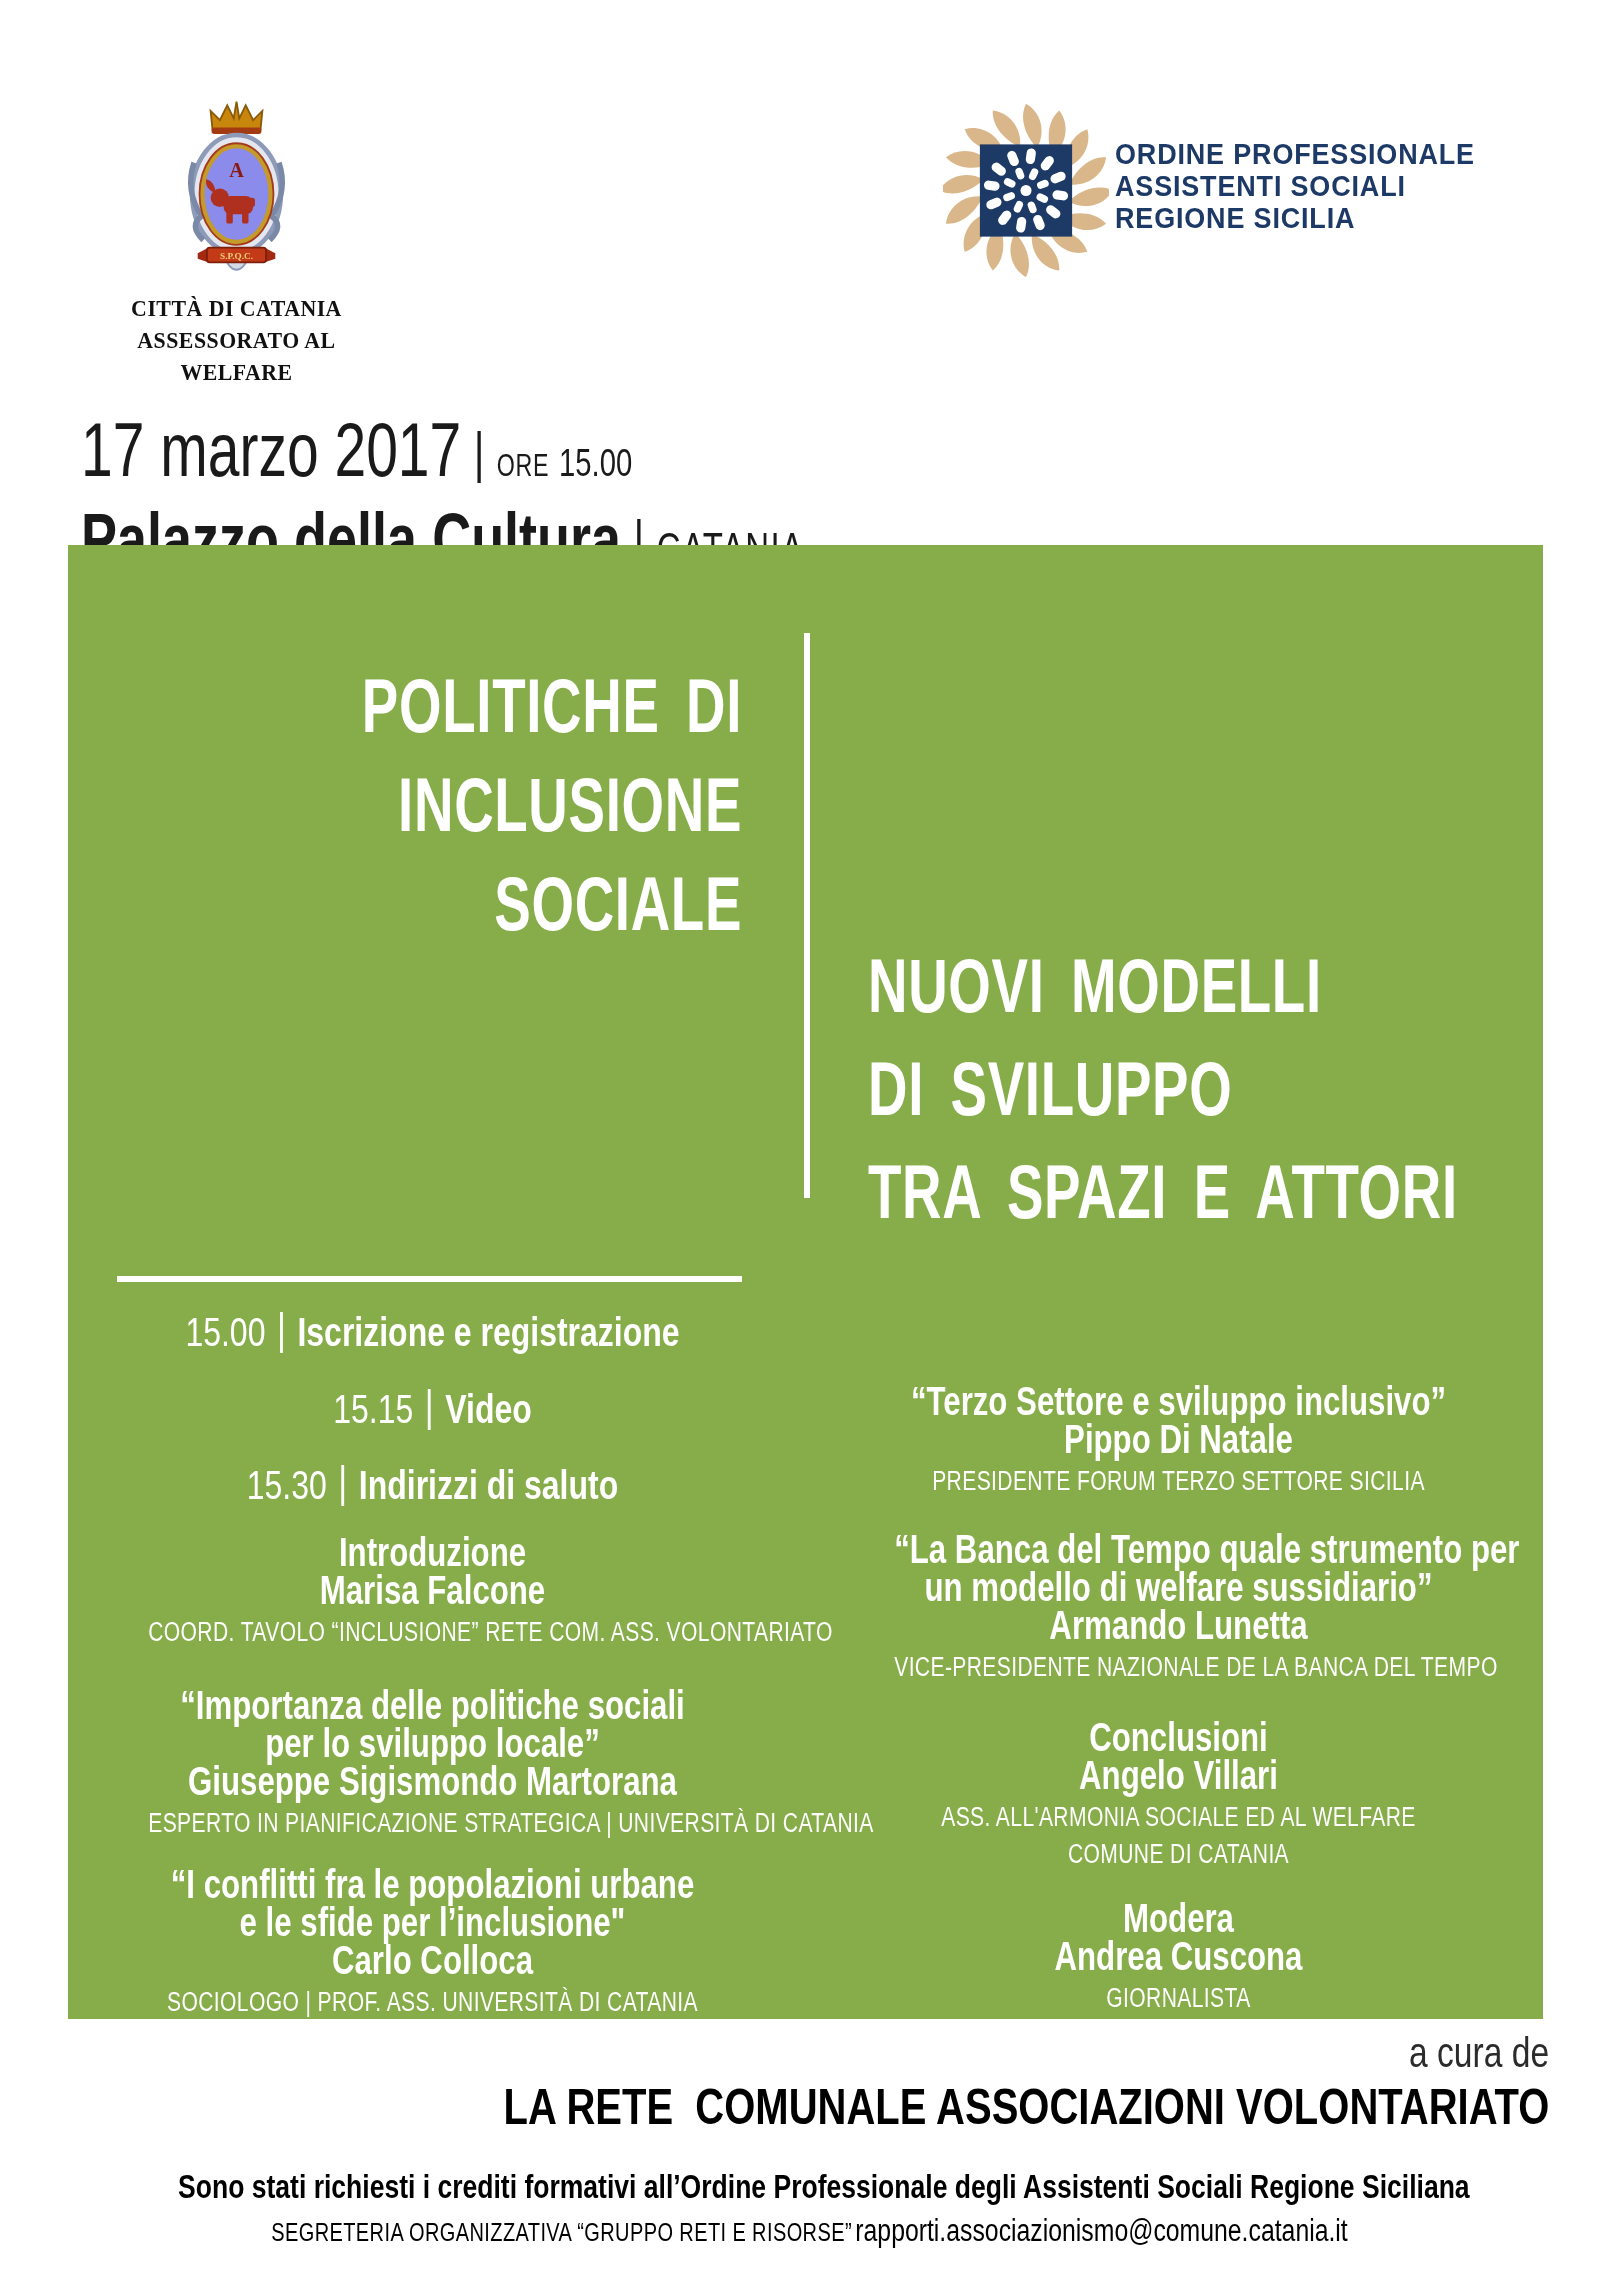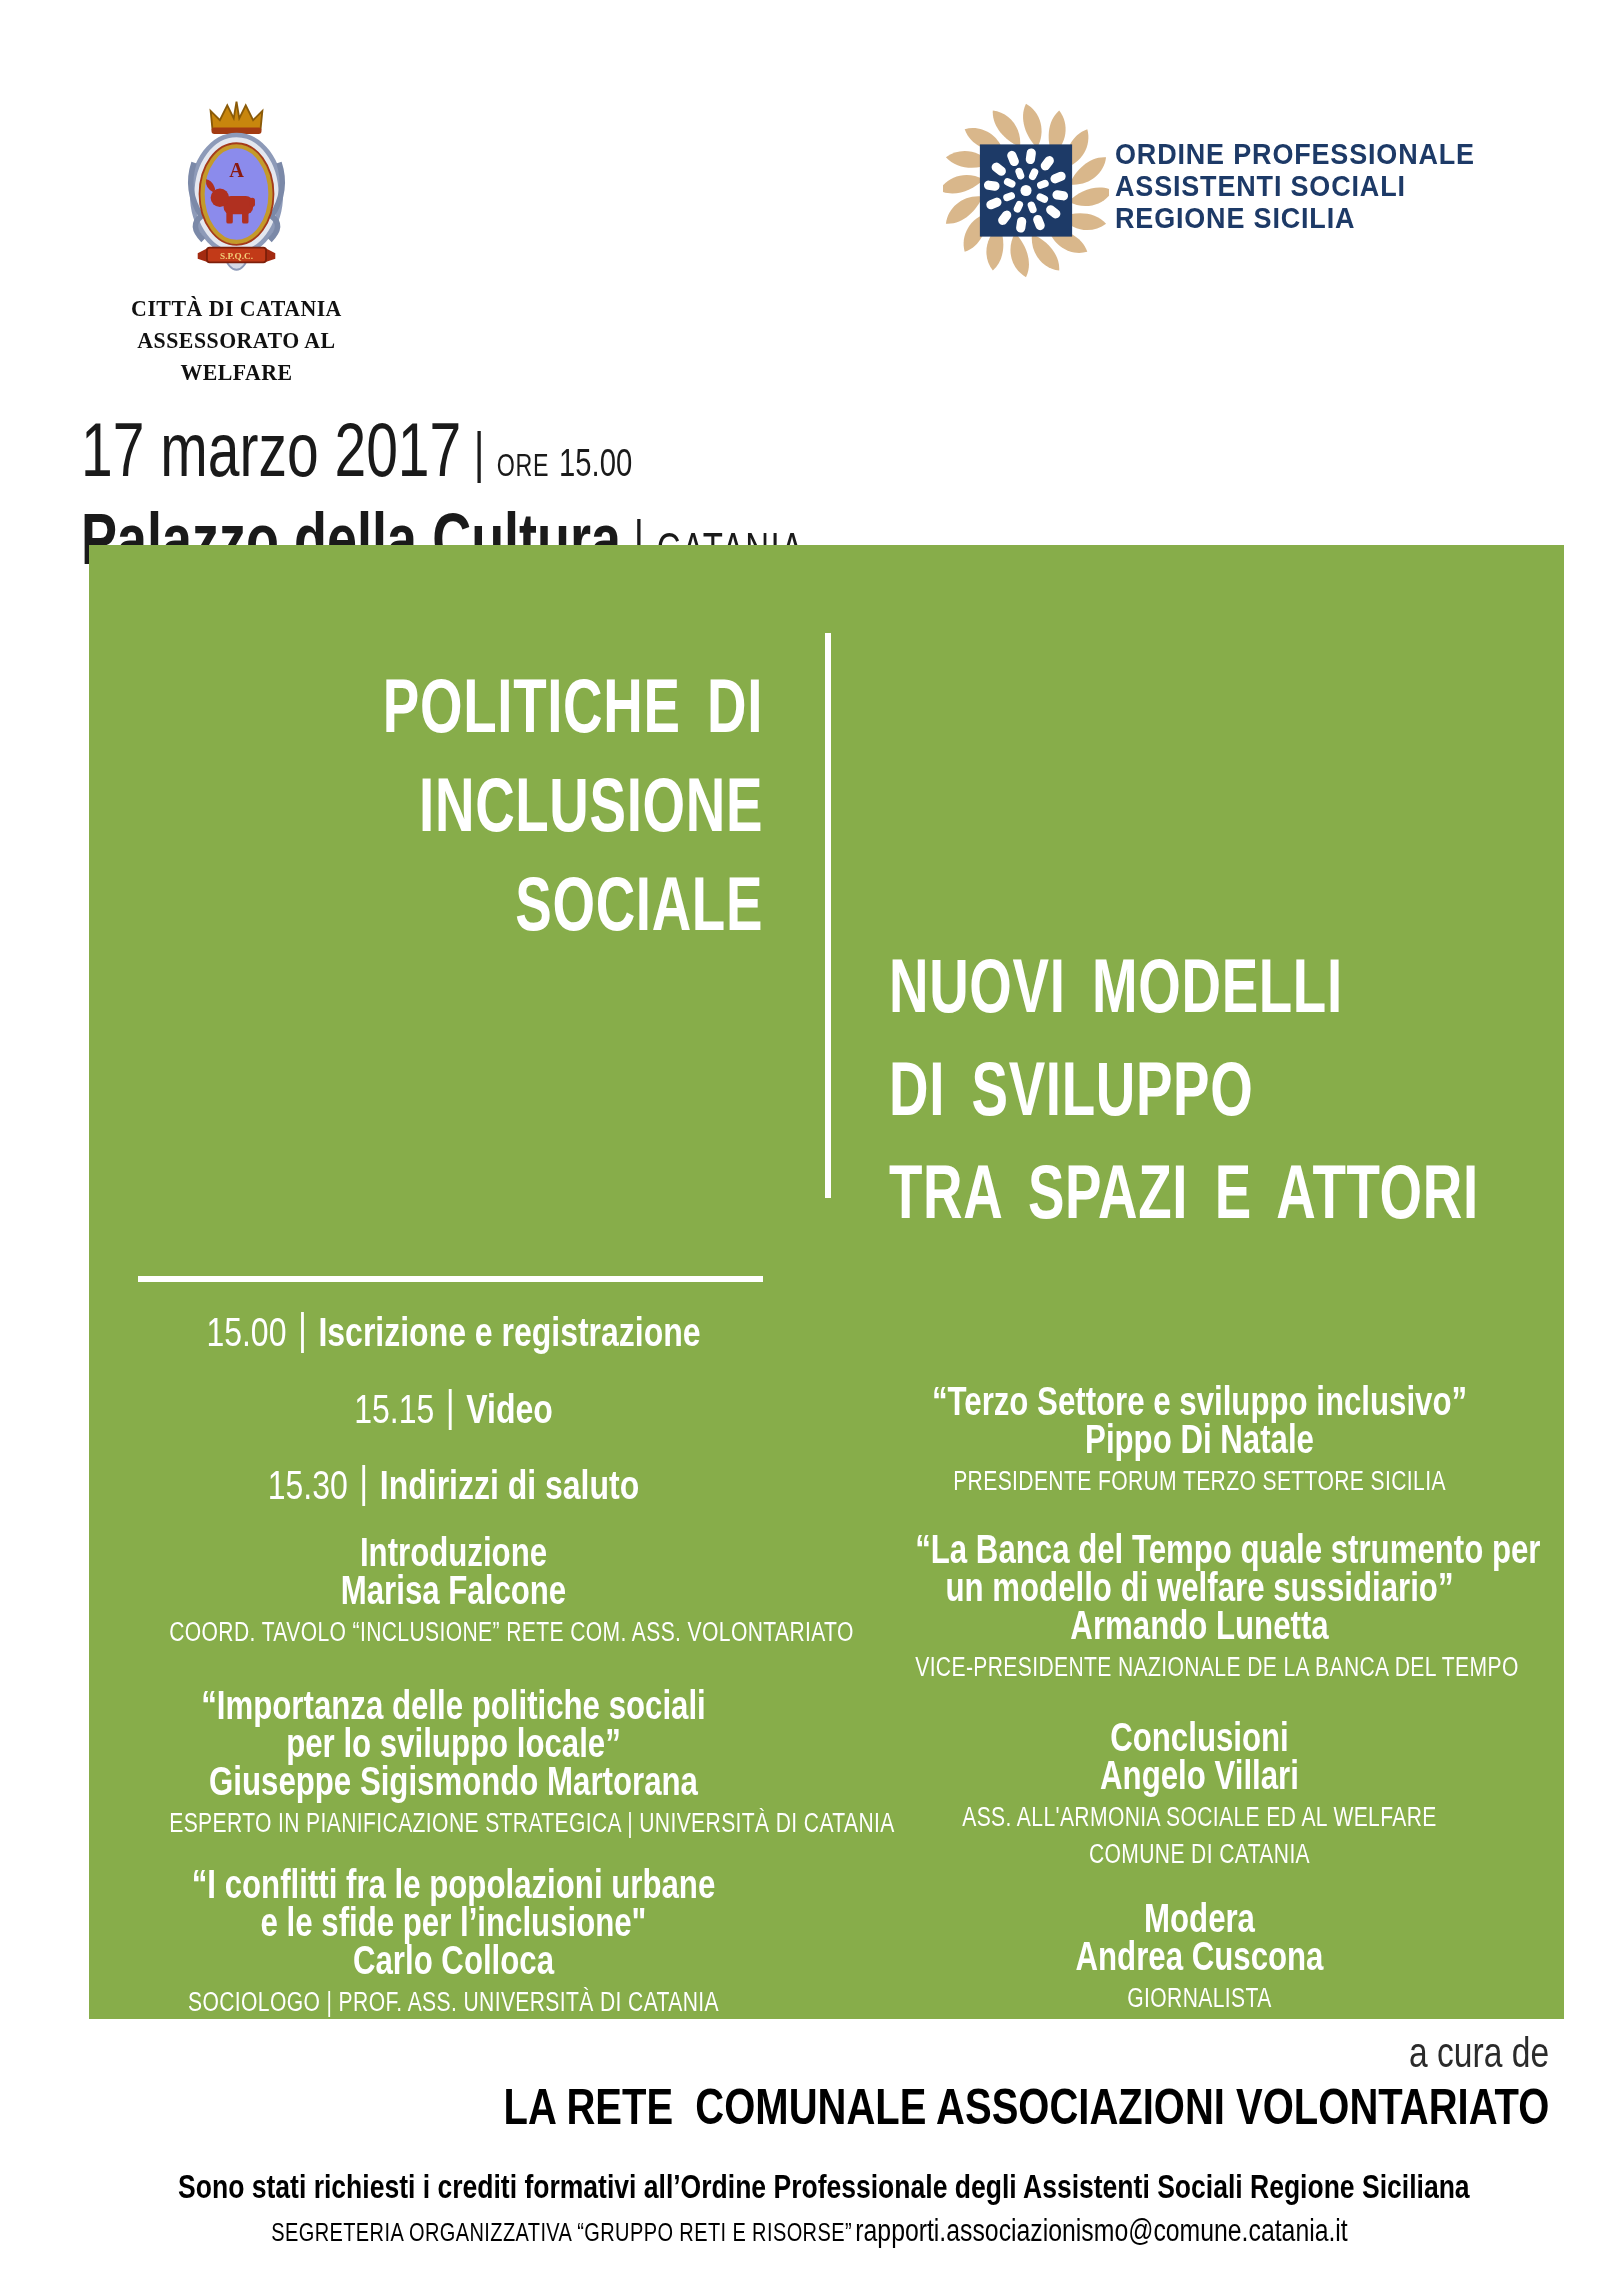--- a/index.html
+++ b/index.html
@@ -27,21 +27,21 @@
   .date-line1{top:406px;}
   .date-line2{top:498px;}
   .d-big{font-size:76px;font-weight:300;}
   .d-pipe{font-size:55px;font-weight:300;margin:0 16.6px;vertical-align:5.5px;}
   .d-ore{font-size:31px;font-weight:400;letter-spacing:0.9px;}
   .d-time{font-size:39px;font-weight:400;}
   .v-big{font-size:72px;font-weight:700;}
   .v-city{font-size:44px;font-weight:400;letter-spacing:1.8px;}
 
   
-  .green{position:absolute;left:89px;top:545px;width:1475px;height:1474px;
+  .green{position:absolute;left:68px;top:545px;width:1475px;height:1474px;
     background:var(--green);color:#fff;}
   .main-title{position:absolute;top:111px;right:801px;text-align:right;
     font-size:76px;font-weight:700;line-height:99px;letter-spacing:0.9px;word-spacing:14.8px;
     transform:scaleX(.72);transform-origin:right top;white-space:nowrap;}
   .sub-title{position:absolute;top:389px;left:800px;text-align:left;
     font-size:76px;font-weight:700;line-height:103px;letter-spacing:0.9px;word-spacing:14.8px;
     transform:scaleX(.72);transform-origin:left top;white-space:nowrap;}
   .vrule{position:absolute;left:736px;top:88px;width:5.5px;height:565px;background:#fff;}
   .hrule{position:absolute;left:49px;top:731px;width:625px;height:5.5px;background:#fff;}
 

